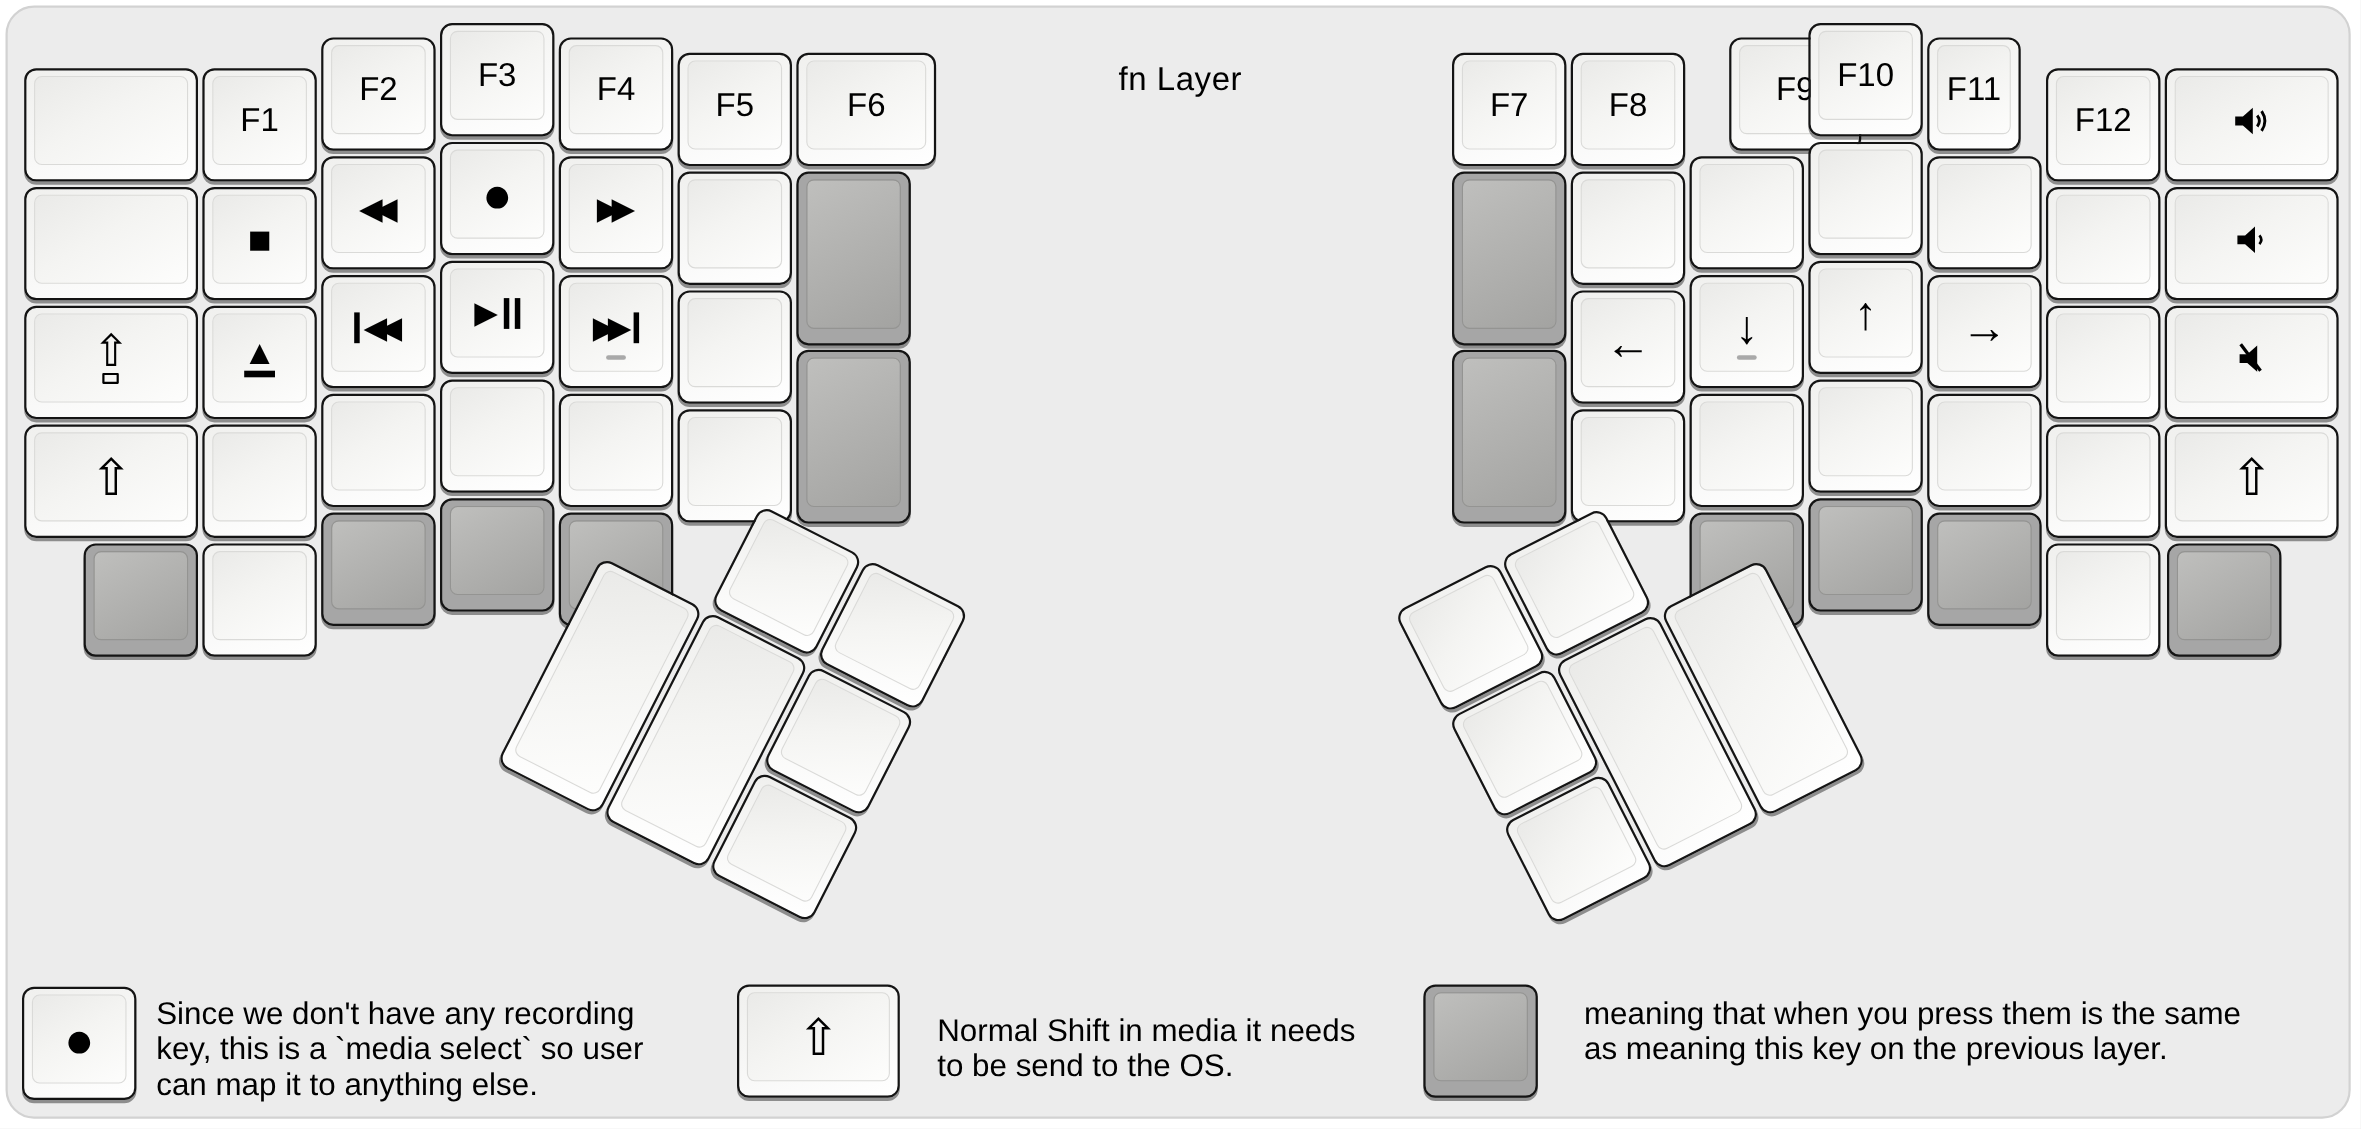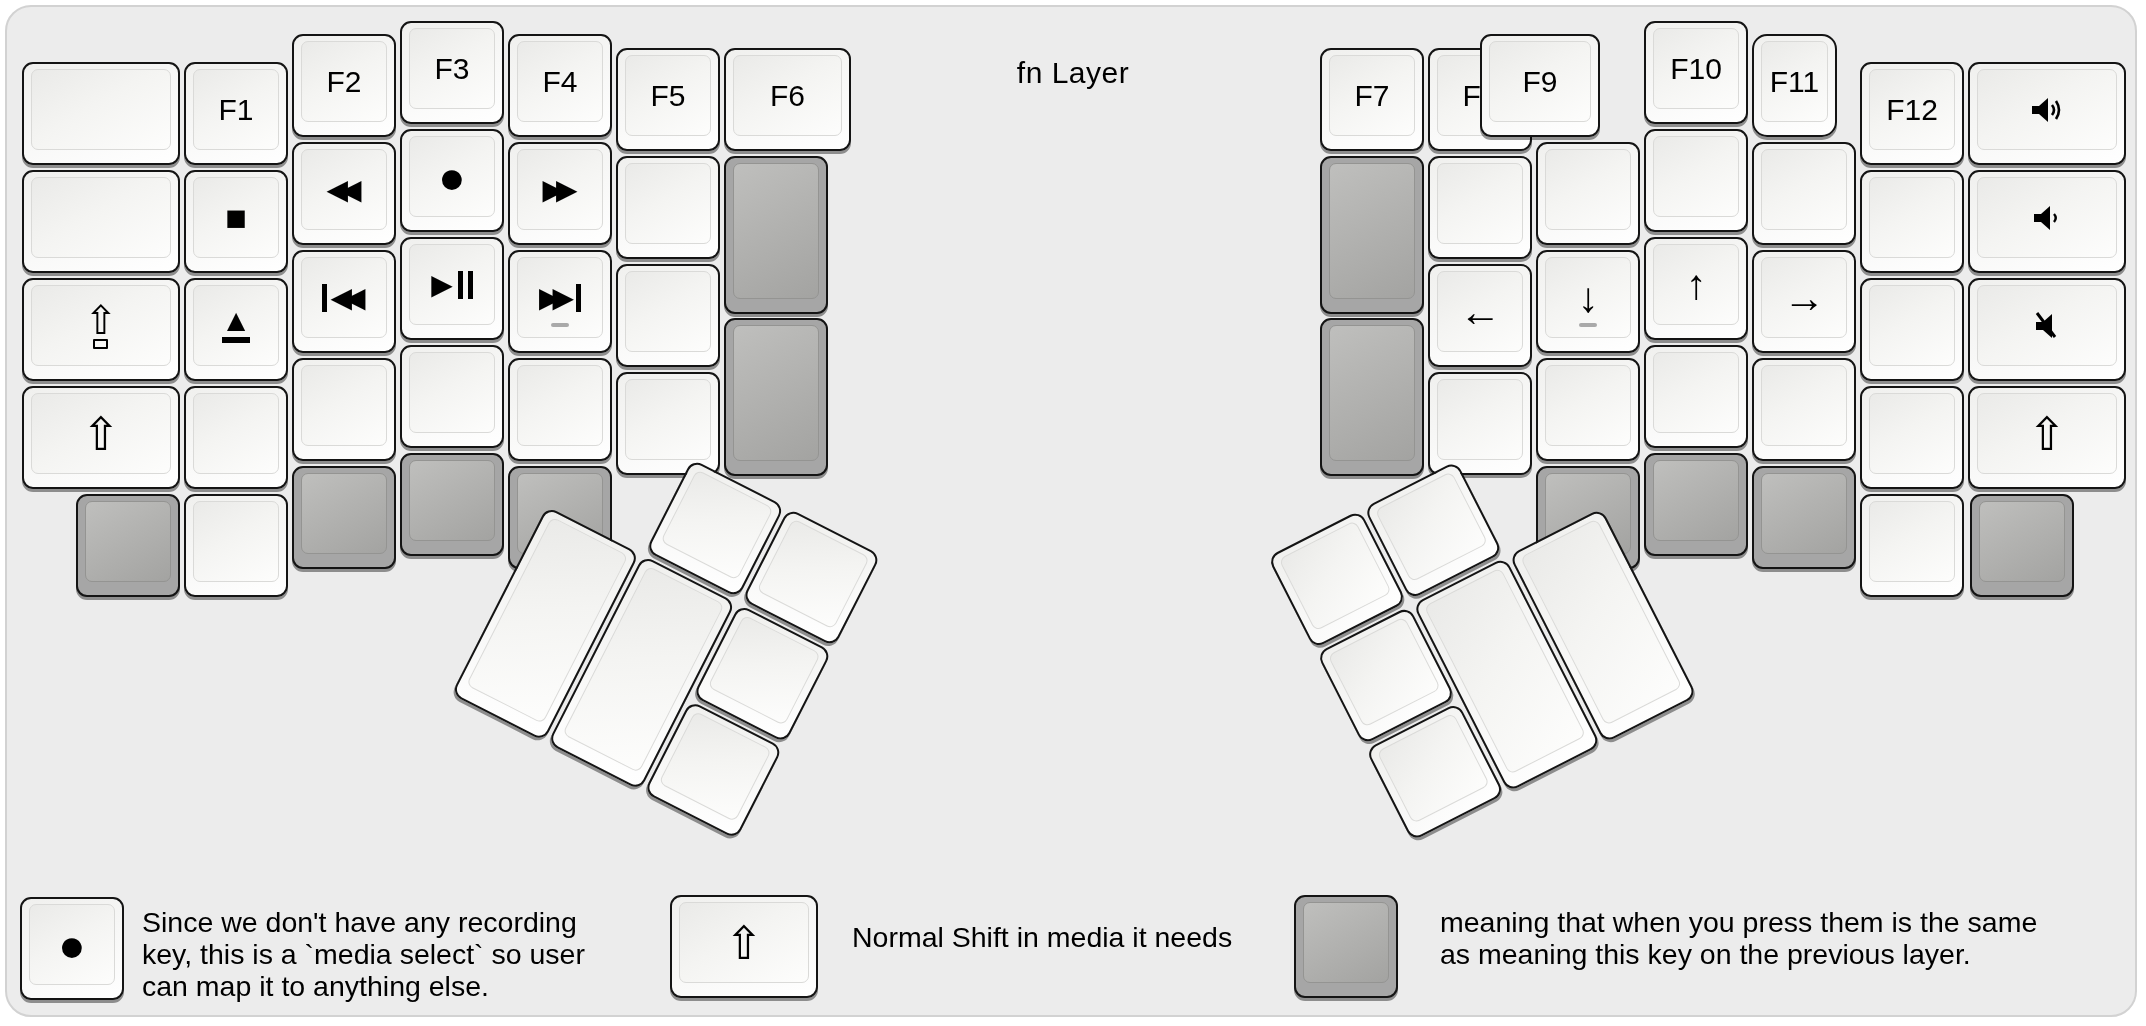--- a/index.html
+++ b/index.html
@@ -223,31 +223,31 @@
     <div class="key" style="left: 1320px; top: 48px; width: 104px; height: 103px;">
       <div class="cap">
         <span class="lbl">F7</span>
       </div>
     </div>
     <div class="key" style="left: 1428px; top: 48px; width: 104px; height: 103px;">
       <div class="cap">
         <span class="lbl">F8</span>
       </div>
     </div>
-    <div class="key" style="left: 1480px; top: 34px; width: 120px; height: 103px;">
+    <div class="key" style="left: 1572px; top: 34px; width: 120px; height: 103px;">
       <div class="cap">
         <span class="lbl">F9</span>
       </div>
     </div>
     <div class="key" style="left: 1644px; top: 21px; width: 104px; height: 103px;">
       <div class="cap">
         <span class="lbl">F10</span>
       </div>
     </div>
-    <div class="key" style="left: 1752px; top: 34px; width: 85px; height: 103px; border-radius: 15px;">
+    <div class="key" style="left: 1752px; top: 34px; width: 85px; height: 103px;">
       <div class="cap">
         <span class="lbl">F11</span>
       </div>
     </div>
     <div class="key" style="left: 1860px; top: 62px; width: 104px; height: 103px;">
       <div class="cap">
         <span class="lbl">F12</span>
       </div>
     </div>
     <div class="key" style="left: 1968px; top: 62px; width: 158px; height: 103px;">
@@ -427,20 +427,21 @@
     </div>
     <div class="key" style="left: 670px; top: 895px; width: 148px; height: 103px;">
       <div class="cap">
         <span class="ic">
           <span class="gl" style="font-size:46px">⇧</span>
         </span>
       </div>
     </div>
     <div class="ltext" style="left: 852px; top: 921px;">
       <div>Normal Shift in media it needs</div>
+      <div>to be send to the OS.</div>
     </div>
     <div class="key g" style="left: 1294px; top: 895px; width: 104px; height: 103px;">
       <div class="cap"></div>
     </div>
     <div class="ltext" style="left: 1440px; top: 906px;">
       <div>meaning that when you press them is the same</div>
       <div>as meaning this key on the previous layer.</div>
     </div>
   </div>
 

